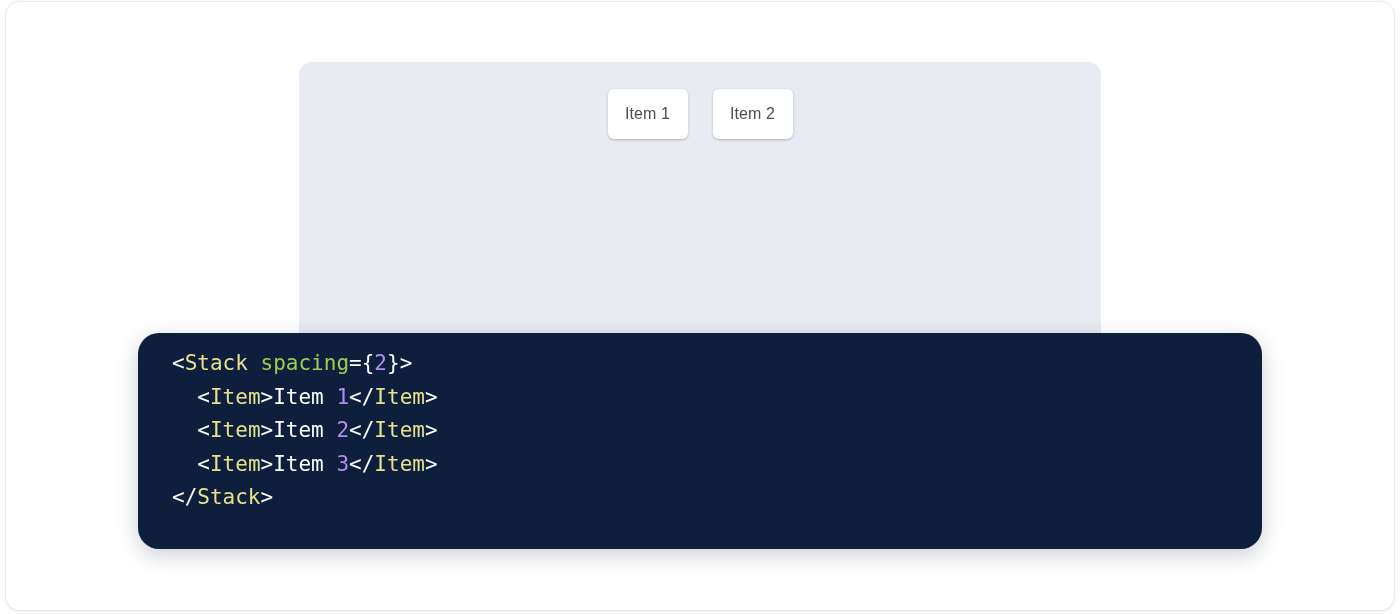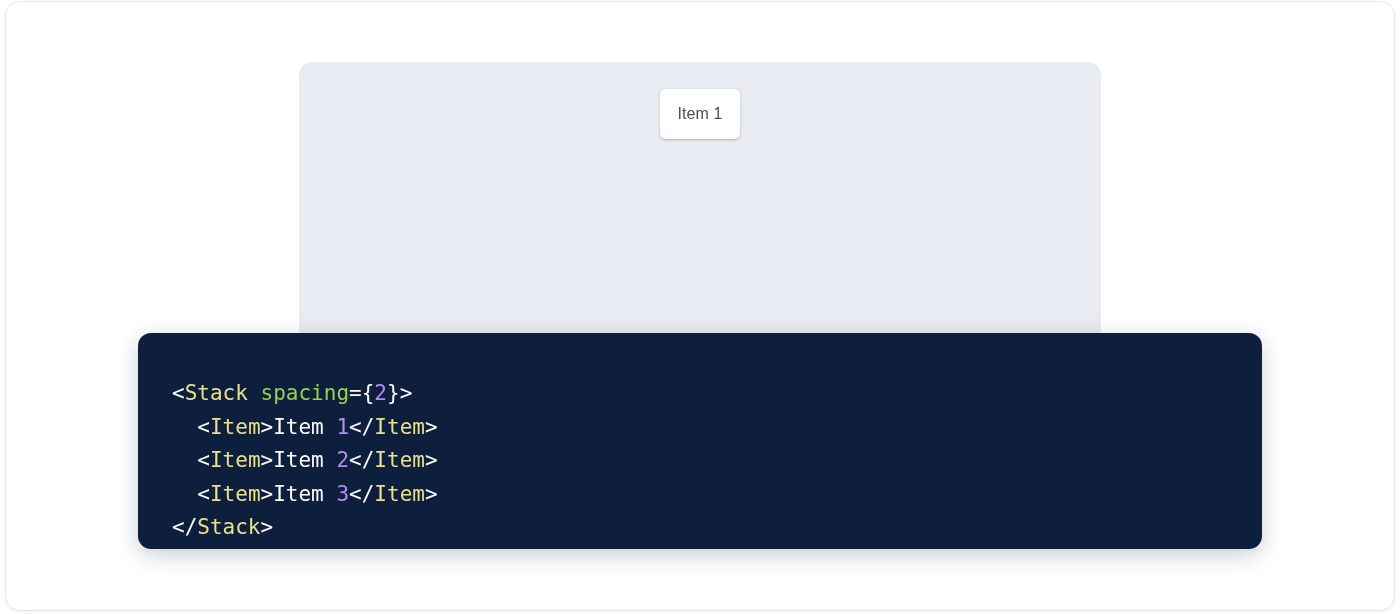--- a/index.html
+++ b/index.html
@@ -67,23 +67,23 @@
   }
 
   
   #code-panel {
     position: absolute;
     left: 132px;
     top: 331px;
     width: 1124px;
     height: 216px;
     background: #0d1f3c;
-    border-radius: 13px;
+    border-radius: 21px;
     box-shadow: 0 6px 22px rgba(13, 31, 60, 0.22);
-    padding: 44px 0 26px 34px;
+    padding: 14px 0 26px 34px;
     overflow: hidden;
   }
 
   #code-block {
     font-family: "DejaVu Sans Mono", monospace;
     font-size: 21px;
     line-height: 33.6px;
     white-space: pre;
     color: #ffffff;
   }
@@ -100,20 +100,23 @@
 </head>
 <body>
 
 <div id="app-root">
 
   <div id="preview-panel">
     <div id="item-stack">
       <div class="item-card">
         <span>Item 1</span>
       </div>
+      <div class="item-card">
+        <span>Item 2</span>
+      </div>
     </div>
   </div>
 
   <div id="code-panel">
     <div id="code-block"><div class="code-line"><span class="tok-punct">&lt;</span><span class="tok-tag">Stack</span><span class="tok-text"> </span><span class="tok-attr">spacing</span><span class="tok-punct">={</span><span class="tok-num">2</span><span class="tok-punct">}&gt;</span></div><div class="code-line"><span class="tok-text">  </span><span class="tok-punct">&lt;</span><span class="tok-tag">Item</span><span class="tok-punct">&gt;</span><span class="tok-text">Item </span><span class="tok-num">1</span><span class="tok-punct">&lt;/</span><span class="tok-tag">Item</span><span class="tok-punct">&gt;</span></div><div class="code-line"><span class="tok-text">  </span><span class="tok-punct">&lt;</span><span class="tok-tag">Item</span><span class="tok-punct">&gt;</span><span class="tok-text">Item </span><span class="tok-num">2</span><span class="tok-punct">&lt;/</span><span class="tok-tag">Item</span><span class="tok-punct">&gt;</span></div><div class="code-line"><span class="tok-text">  </span><span class="tok-punct">&lt;</span><span class="tok-tag">Item</span><span class="tok-punct">&gt;</span><span class="tok-text">Item </span><span class="tok-num">3</span><span class="tok-punct">&lt;/</span><span class="tok-tag">Item</span><span class="tok-punct">&gt;</span></div><div class="code-line"><span class="tok-punct">&lt;/</span><span class="tok-tag">Stack</span><span class="tok-punct">&gt;</span></div></div>
   </div>
 
 </div>
 
 </body></html>

